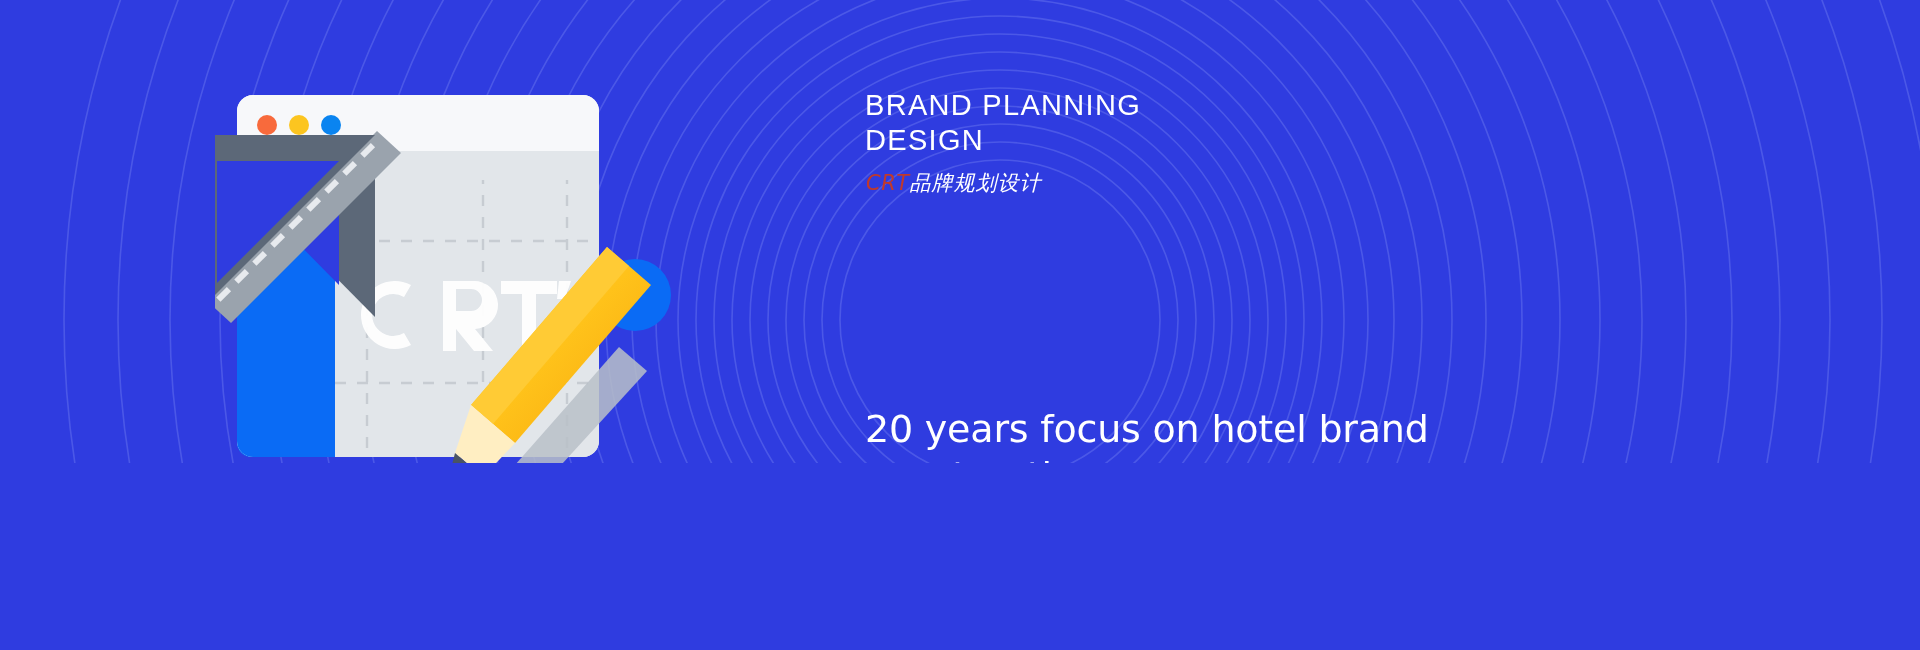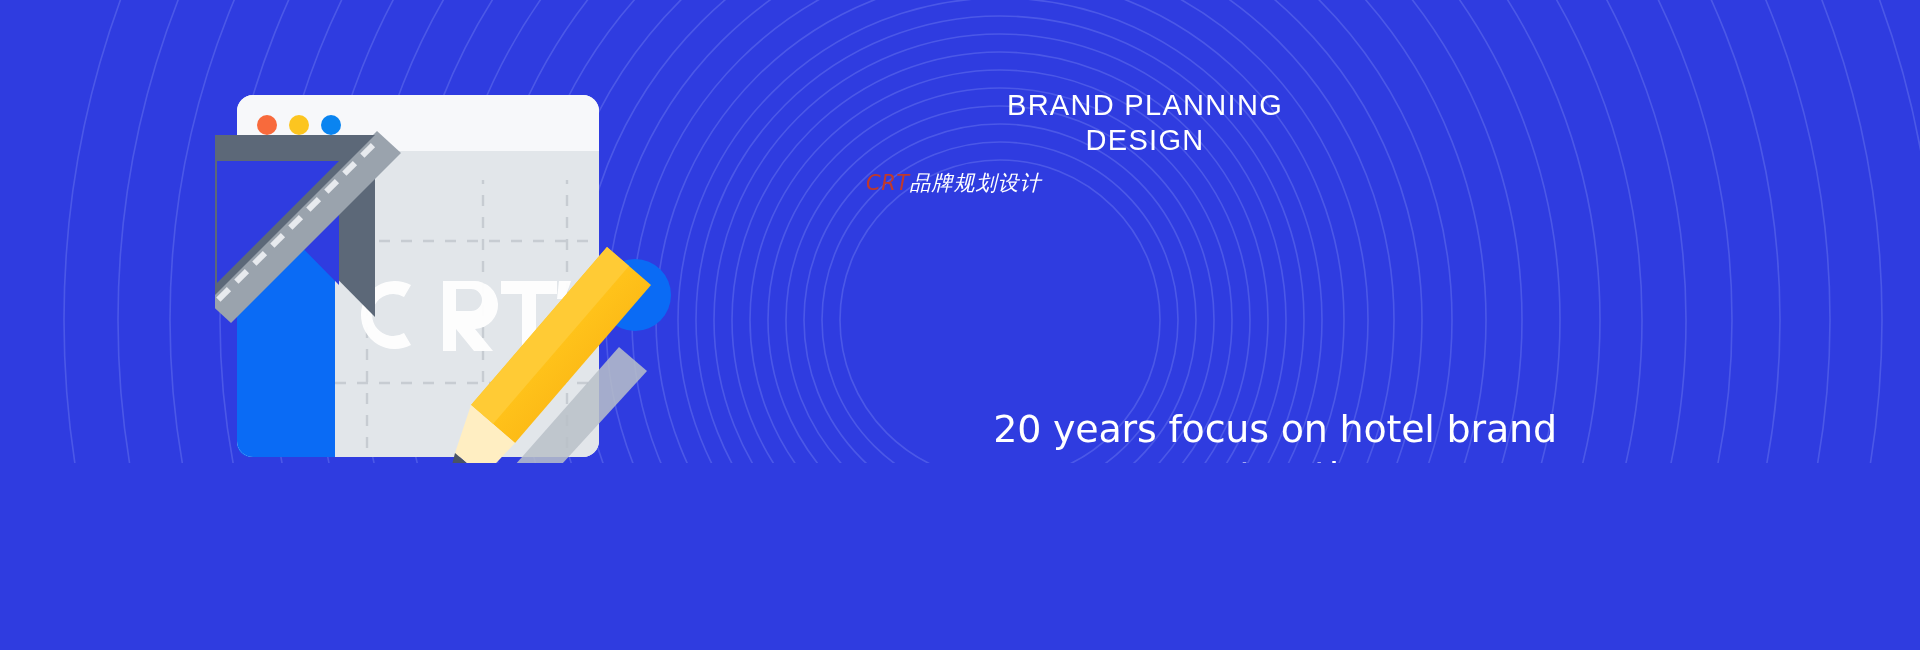--- a/index.html
+++ b/index.html
@@ -4,21 +4,20 @@
 <style>
   html,body{margin:0;padding:0;}
   body{
     width:1920px;height:650px;overflow:hidden;
     font-family:"Liberation Sans","DejaVu Sans",sans-serif;
     background:#2f3ce0;
   }
   .banner{
     position:relative;width:1920px;height:463px;overflow:hidden;
     background:#2f3ce0;
-    text-align:center;
   }
   
   .rings{position:absolute;inset:0;pointer-events:none;}
   .rings svg{display:block;width:1920px;height:650px;}
 
   
   .illustration{position:absolute;left:215px;top:95px;width:620px;height:480px;}
   .illu-svg{display:block;width:620px;height:480px;}
 
   

